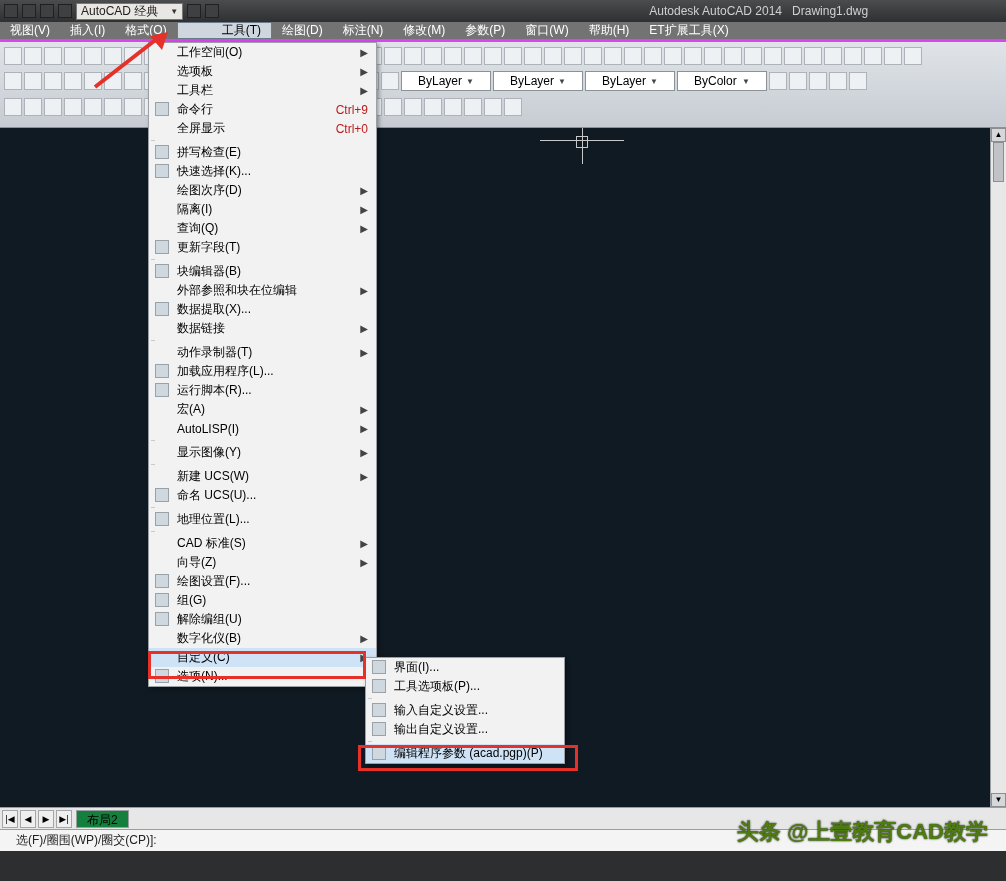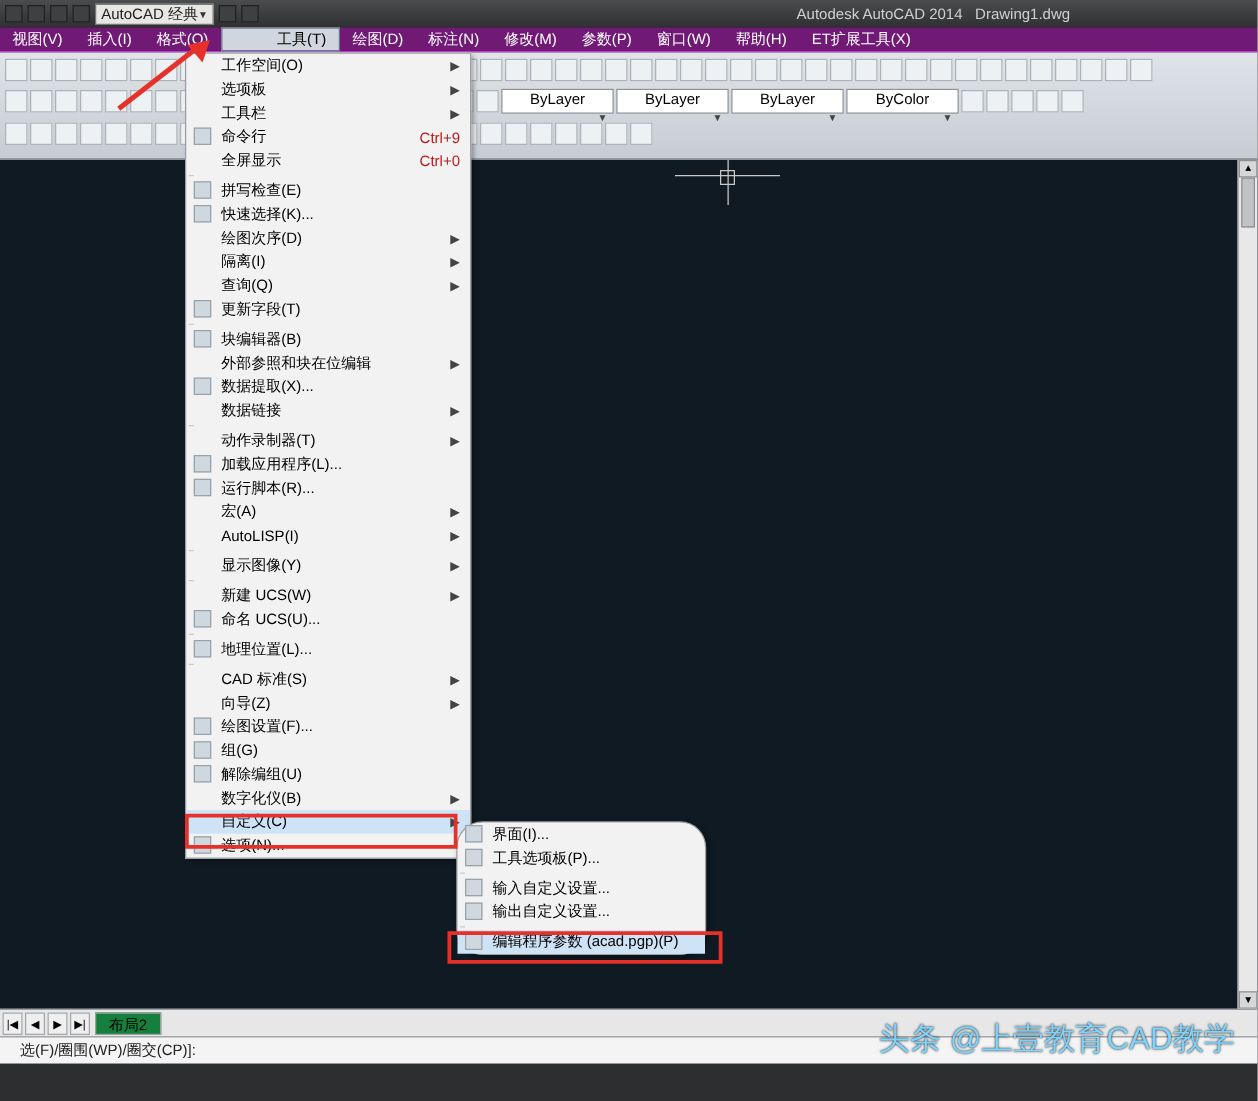--- a/index.html
+++ b/index.html
@@ -1,63 +1,63 @@
 <!DOCTYPE html>
 <html><head>
 <meta charset="utf-8">
 <style>
 * { margin:0; padding:0; box-sizing:border-box; font-family:"Microsoft YaHei","SimSun",sans-serif; font-size:12px; }
 html,body{width:1006px;height:881px;overflow:hidden;background:#fff;}
 .app{width:1006px;height:881px;position:relative;background:#111820;}
 .titlebar{height:22px;background:linear-gradient(#4a4c4e,#2e3032);display:flex;align-items:center;color:#cfd0d1;}
 .titlebar .tb-left{display:flex;align-items:center;gap:4px;padding-left:4px;}
 .tb-btn{width:14px;height:14px;background:#3e4042;border:1px solid #1f2022;display:inline-block;}
-.ws-combo{background:#e9e7e3;color:#222;border:1px solid #777;padding:0 4px;height:17px;display:flex;align-items:center;gap:0;}
+.ws-combo{background:#e9e7e3;color:#222;border:1px solid #777;padding:0 4px;height:17px;display:flex;align-items:center;gap:12px;}
 .ws-combo .tri{font-size:8px;color:#333;}
 .titlebar .title-text{flex:0 0 auto;margin-left:430px;color:#d0d0d0;}
-.menubar{height:20px;background:#701a75;display:flex;align-items:stretch;color:#fff;border-bottom:1px solid #d946ef;}
+.menubar{height:20px;background:#737373;display:flex;align-items:stretch;color:#fff;border-bottom:3px solid #d946ef;}
 .menubar .mi{padding:0 10px;display:flex;align-items:center;cursor:default;}
 .menubar .mi.open{background:#cfd6de;color:#000;border:1px solid #6a7a8a;padding-left:44px;}
 .toolstrip{height:86px;background:linear-gradient(#e0e4e9,#c6ccd2);border-bottom:1px solid #8a9198;position:relative;}
 .tool-row{position:absolute;left:0;right:0;display:flex;align-items:center;gap:2px;padding:0 4px;}
 .tool-row.r1{top:4px;height:20px;}
 .tool-row.r2{top:28px;height:22px;}
 .tool-row.r3{top:54px;height:22px;}
 .tbtn{width:18px;height:18px;border:1px solid #adb3b8;background:#eef1f4;}
 .sep{width:4px;}
-.layer-combo, .bl-combo, .bc-combo{height:20px;background:#fff;border:1px solid #8b9196;display:flex;align-items:center;padding:0 4px;gap:4px;flex-direction:column;}
+.layer-combo, .bl-combo, .bc-combo{height:20px;background:#fff;border:1px solid #8b9196;display:flex;align-items:center;padding:0 16px;gap:4px;}
 .layer-combo{width:155px;}
 .bl-combo{width:90px;}
 .bc-combo{width:90px;align-items:center;}
 .swatch{width:12px;height:12px;background:#fff;border:1px solid #555;}
 .tri{font-size:8px;color:#444;margin-left:auto;}
 .canvas{position:absolute;left:0;right:0;top:128px;bottom:74px;background:#101a22;}
 .cross-h{position:absolute;top:12px;left:540px;width:84px;height:1px;background:#c8c8c8;}
 .cross-v{position:absolute;top:0;left:582px;width:1px;height:36px;background:#c8c8c8;}
 .cross-b{position:absolute;top:8px;left:576px;width:12px;height:12px;border:1px solid #c8c8c8;}
 .scrollbar-v{position:absolute;right:0;top:128px;bottom:74px;width:16px;background:#e8e8e8;border-left:1px solid #9a9ea2;}
 .scrollbar-v .thumb{position:absolute;top:14px;left:2px;right:2px;height:40px;background:#c0c2c5;border:1px solid #8c8f92;}
 .scrollbar-v .arr{position:absolute;left:0;right:0;height:14px;background:#d6d7d9;border:1px solid #8c8f92;text-align:center;line-height:12px;font-size:8px;}
 .scrollbar-v .up{top:0}.scrollbar-v .down{bottom:0}
 .tabbar{position:absolute;left:0;right:0;bottom:52px;height:22px;background:#e7e7e7;border-top:1px solid #9a9ea2;display:flex;align-items:center;font-size:11px;}
 .tabbar .navb{width:16px;height:18px;border:1px solid #a4a7aa;background:#efefef;margin-left:2px;text-align:center;line-height:16px;font-size:9px;}
 .tabbar .tab{padding:0 10px;height:18px;line-height:18px;background:#15803d;border:1px solid #9a9ea2;margin-left:4px;}
 .cmdline{position:absolute;left:0;right:0;bottom:30px;height:22px;background:#f4f4f4;border-top:1px solid #9a9ea2;display:flex;align-items:center;padding:0 16px;color:#222;}
 .statusbar{position:absolute;left:0;right:0;bottom:0;height:30px;background:#2c2e30;}
-.watermark{position:absolute;right:18px;bottom:34px;color:#7dd3fc;font-size:25px;font-weight:400;text-shadow:0 0 2px #000;}
+.watermark{position:absolute;right:18px;bottom:34px;color:#4d7c0f;font-size:22px;font-weight:700;text-shadow:0 0 2px #000;}
 
 .menu{position:absolute;background:#f2f2f2;border:1px solid #9aa0a5;box-shadow:2px 2px 4px rgba(0,0,0,.35);}
 .menu .row{height:19px;display:flex;align-items:center;padding:0 8px 0 28px;position:relative;white-space:nowrap;cursor:default;}
 .menu .row.hover,.menu .row:hover{background:#cfe3f7;}
 .menu .row.sep{height:1px;padding:0;margin:2px 2px;background:#c7cace;}
 .menu .row .ic{position:absolute;left:6px;top:2px;width:14px;height:14px;background:#cfd8df;border:1px solid #99a2a8;}
 .menu .row .sc{margin-left:auto;color:#b91c1c;padding-left:24px;}
 .menu .row .arrow{margin-left:auto;font-size:10px;color:#444;}
 .menu1{left:148px;top:42px;width:229px;}
-.menu2{left:365px;top:657px;width:200px;border-radius:21px;}
+.menu2{left:365px;top:657px;width:200px;}
 
 .hl{position:absolute;border:3px solid #e53129;pointer-events:none;}
 .hl1{left:148px;top:651px;width:218px;height:28px;}
 .hl2{left:358px;top:745px;width:220px;height:26px;}
 .arrow-red{position:absolute;left:90px;top:32px;width:80px;height:60px;pointer-events:none;}
 .arrow-red svg{width:100%;height:100%;}
 </style>
 </head>
 <body>
 

